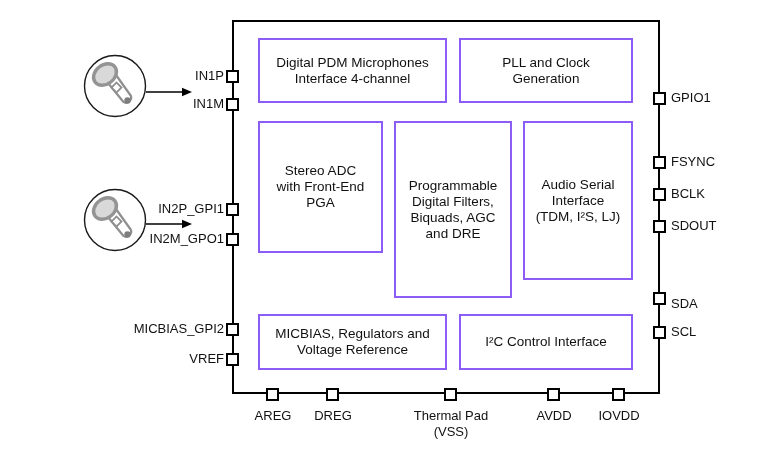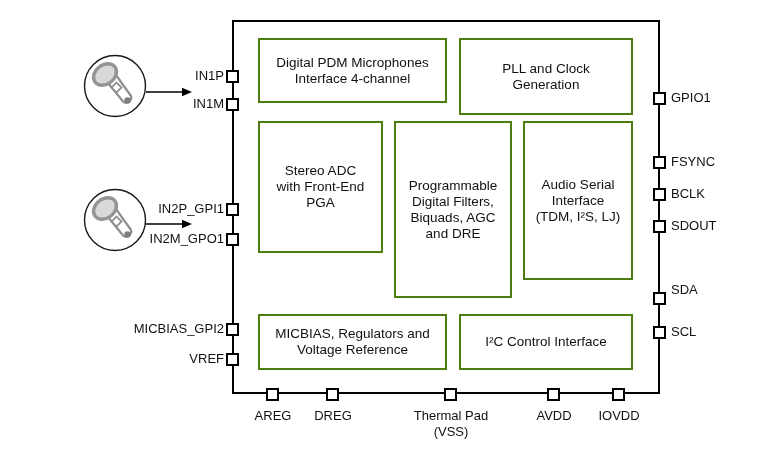--- a/index.html
+++ b/index.html
@@ -6,27 +6,27 @@
   #stage{
     position:relative;width:777px;height:451px;background:#ffffff;
     font-family:"Liberation Sans","DejaVu Sans",sans-serif;color:#111111;
     overflow:hidden;
   }
   .chip{
     position:absolute;left:232px;top:20px;width:428px;height:374px;
     border:2px solid #000;box-sizing:border-box;background:#ffffff;
   }
   .block{
-    position:absolute;border:2px solid #4d7c0f;box-sizing:border-box;background:#ffffff;
+    position:absolute;border:2px solid #8b5cf6;box-sizing:border-box;background:#ffffff;
     display:flex;flex-direction:column;align-items:center;justify-content:center;
     text-align:center;font-size:13.5px;line-height:16px;z-index:2;
   }
   .block div{white-space:nowrap;}
   .b-pdm    {left:258px;top:38px; width:189px;height:65px;}
-  .b-pll    {left:459px;top:38px; width:174px;height:77px;}
+  .b-pll    {left:459px;top:38px; width:174px;height:65px;}
   .b-adc    {left:258px;top:121px;width:125px;height:132px;}
   .b-filters{left:394px;top:121px;width:118px;height:177px;}
   .b-asi    {left:523px;top:121px;width:110px;height:159px;}
   .b-micbias{left:258px;top:314px;width:189px;height:56px;}
   .b-i2c    {left:459px;top:314px;width:174px;height:56px;}
   .pin{
     position:absolute;width:13px;height:13px;background:#ffffff;
     border:2px solid #000;box-sizing:border-box;z-index:3;
   }
   .pin-label{
@@ -132,21 +132,21 @@
   <div class="pin" style="left:653px;top:156px;"></div>
   <div class="pin" style="left:653px;top:188px;"></div>
   <div class="pin" style="left:653px;top:220px;"></div>
   <div class="pin" style="left:653px;top:292px;"></div>
   <div class="pin" style="left:653px;top:326px;"></div>
 
   <div class="pin-label pl-right" style="top:90px;">GPIO1</div>
   <div class="pin-label pl-right" style="top:154px;">FSYNC</div>
   <div class="pin-label pl-right" style="top:186px;">BCLK</div>
   <div class="pin-label pl-right" style="top:218px;text-align:center;">SDOUT</div>
-  <div class="pin-label pl-right" style="top:282px;">SDA</div>
+  <div class="pin-label pl-right" style="top:296px;">SDA</div>
   <div class="pin-label pl-right" style="top:324px;">SCL</div>
 
   <div class="pin" style="left:266px;top:388px;"></div>
   <div class="pin" style="left:326px;top:388px;"></div>
   <div class="pin" style="left:444px;top:388px;"></div>
   <div class="pin" style="left:547px;top:388px;"></div>
   <div class="pin" style="left:612px;top:388px;"></div>
 
   <div class="pin-label pl-bottom" style="left:273px;top:408px;">AREG</div>
   <div class="pin-label pl-bottom" style="left:333px;top:408px;">DREG</div>

